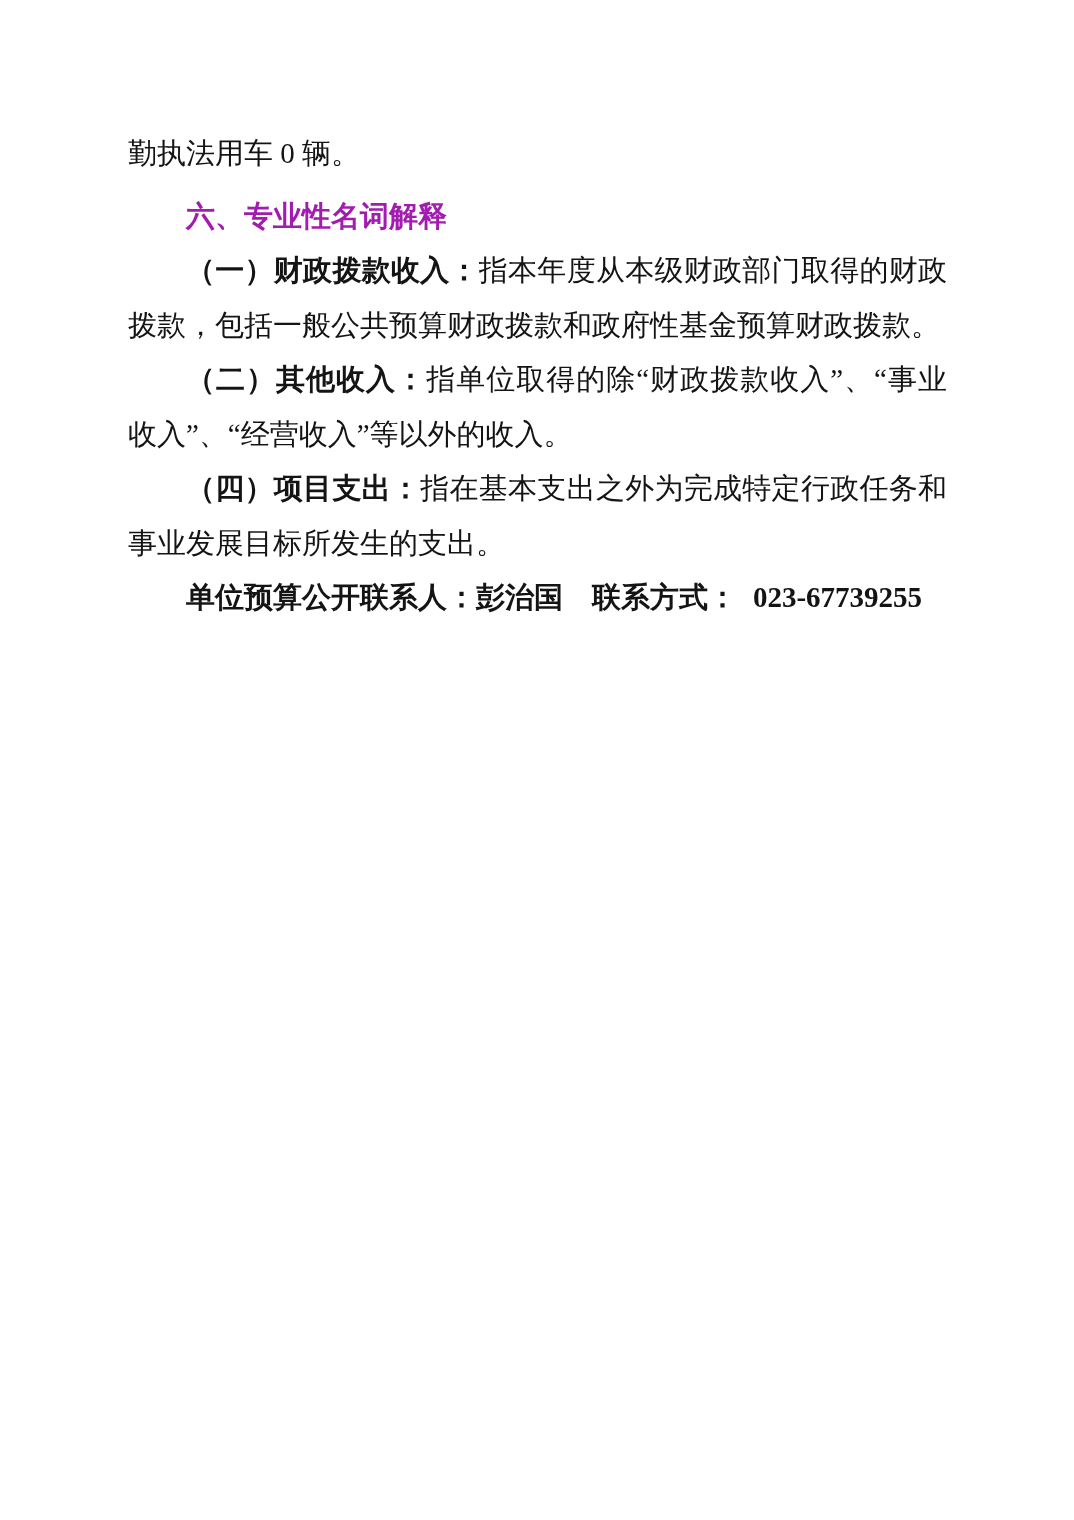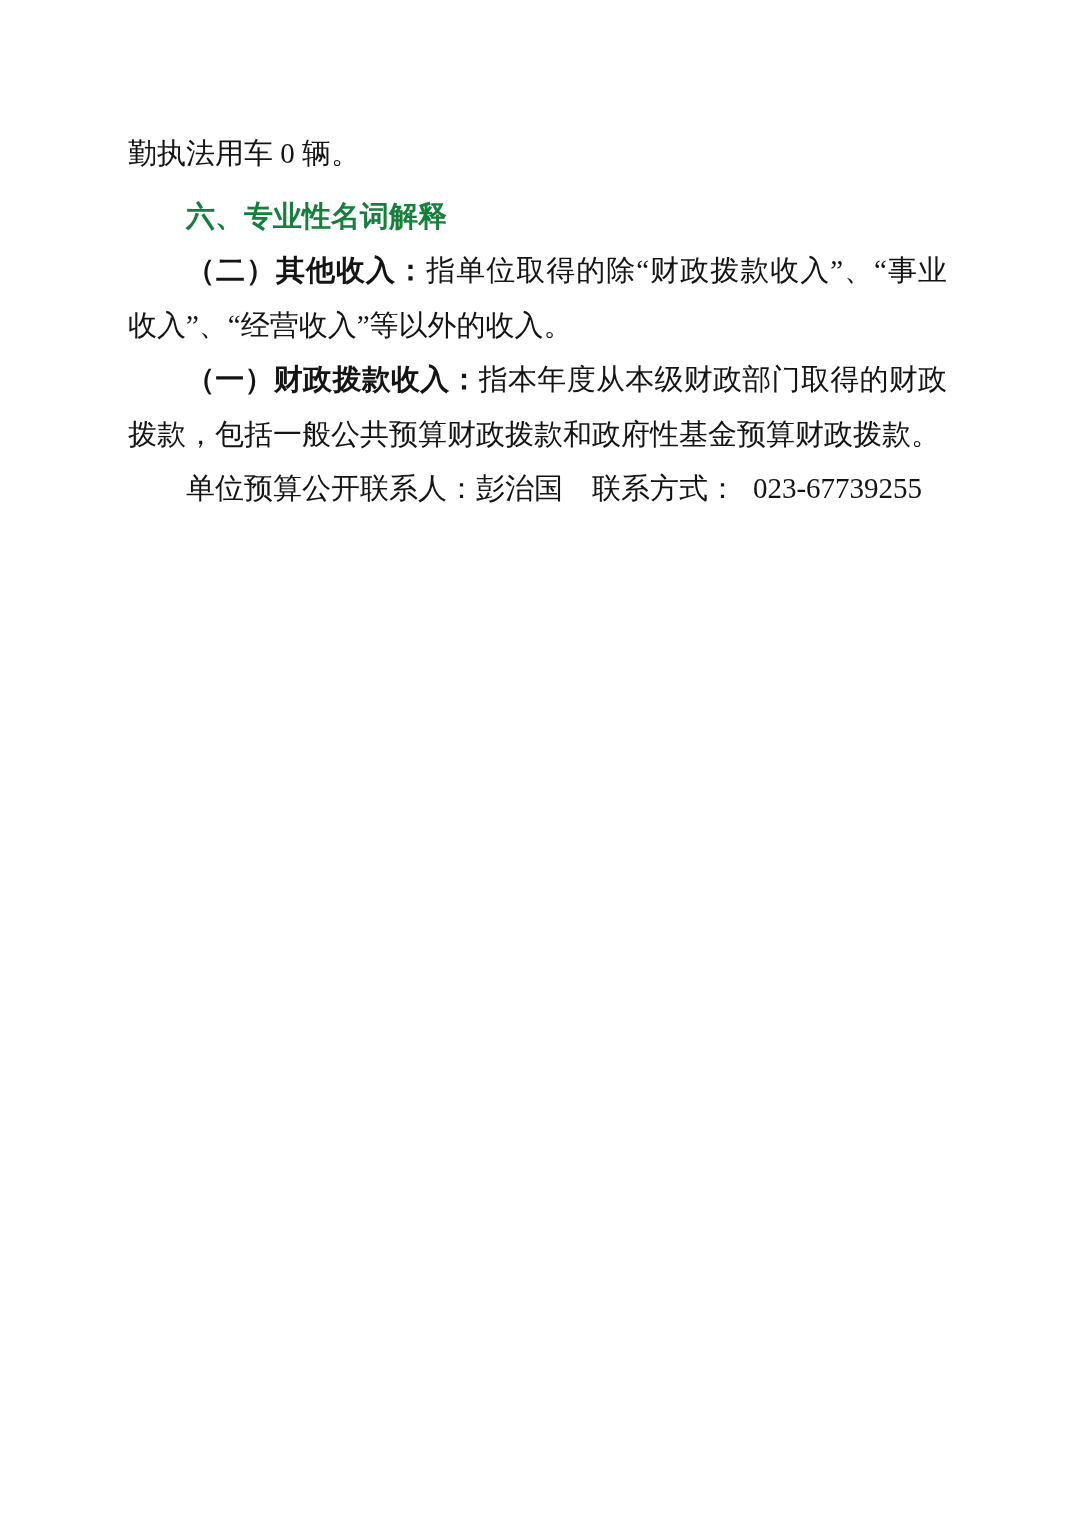--- a/index.html
+++ b/index.html
@@ -30,46 +30,47 @@
   .para.no-indent {
     text-indent: 0;
   }
   .section-heading {
     margin: 8px 0 0 0;
     font-size: 29px;
     line-height: 54.5px;
     text-indent: 2em;
     font-family: "Liberation Sans", "DejaVu Sans", sans-serif;
     font-weight: bold;
-    color: #15803d;
+    color: #a21caf;
   }
   .lead {
     font-weight: bold;
   }
   .contact-line {
     margin: 0;
     line-height: 54.5px;
     text-indent: 2em;
-    font-weight: normal;
+    font-weight: bold;
     white-space: nowrap;
   }
   .gap-wide { margin-left: 1em; }
   .gap-small { margin-left: 0.55em; }
 </style>
 </head>
 <body>
 
 <div class="page">
 
   <p class="para no-indent"><span>勤执法用车 0 辆。</span></p>
 
   <h2 class="section-heading">六、专业性名词解释</h2>
 
+  <p class="para"><span class="lead">（一）财政拨款收入：</span><span>指本年度从本级财政部门取得的财政拨款，包括一般公共预算财政拨款和政府性基金预算财政拨款。</span></p>
+
   <p class="para"><span class="lead">（二）其他收入：</span><span>指单位取得的除“财政拨款收入”、“事业收入”、“经营收入”等以外的收入。</span></p>
 
-  <p class="para"><span class="lead">（一）财政拨款收入：</span><span>指本年度从本级财政部门取得的财政拨款，包括一般公共预算财政拨款和政府性基金预算财政拨款。</span></p>
 
-
+  <p class="para"><span class="lead">（四）项目支出：</span><span>指在基本支出之外为完成特定行政任务和事业发展目标所发生的支出。</span></p>
 
 
   <p class="contact-line"><span>单位预算公开联系人：</span><span>彭治国</span><span class="gap-wide">联系方式：</span><span class="gap-small">023-67739255</span></p>
 
 </div>
 
 </body></html>

